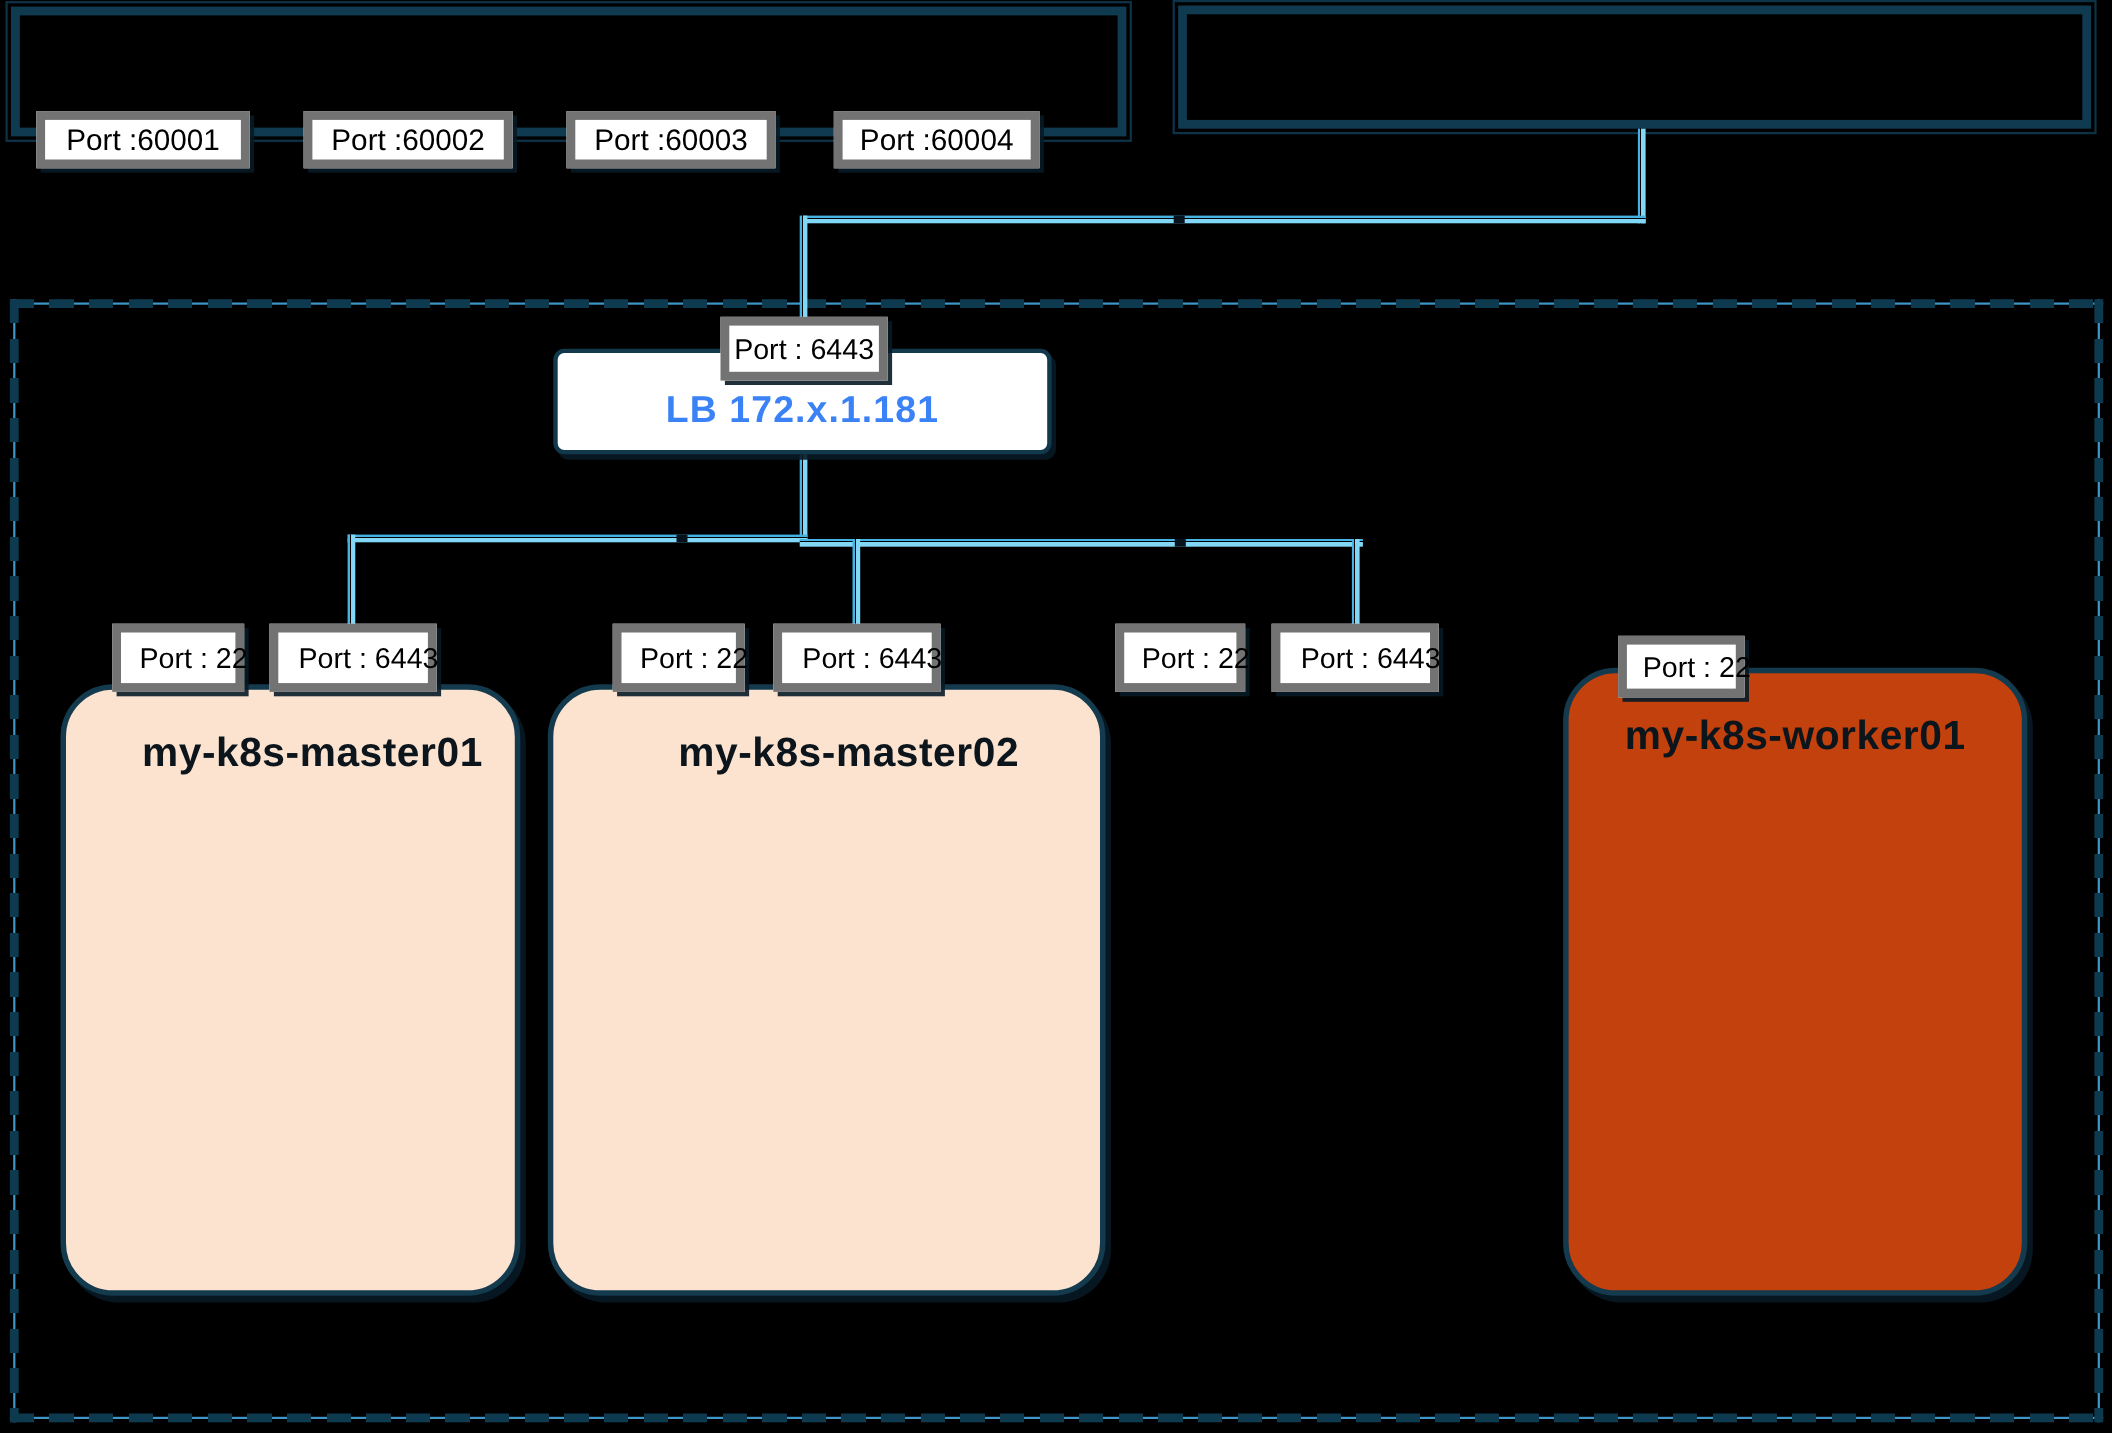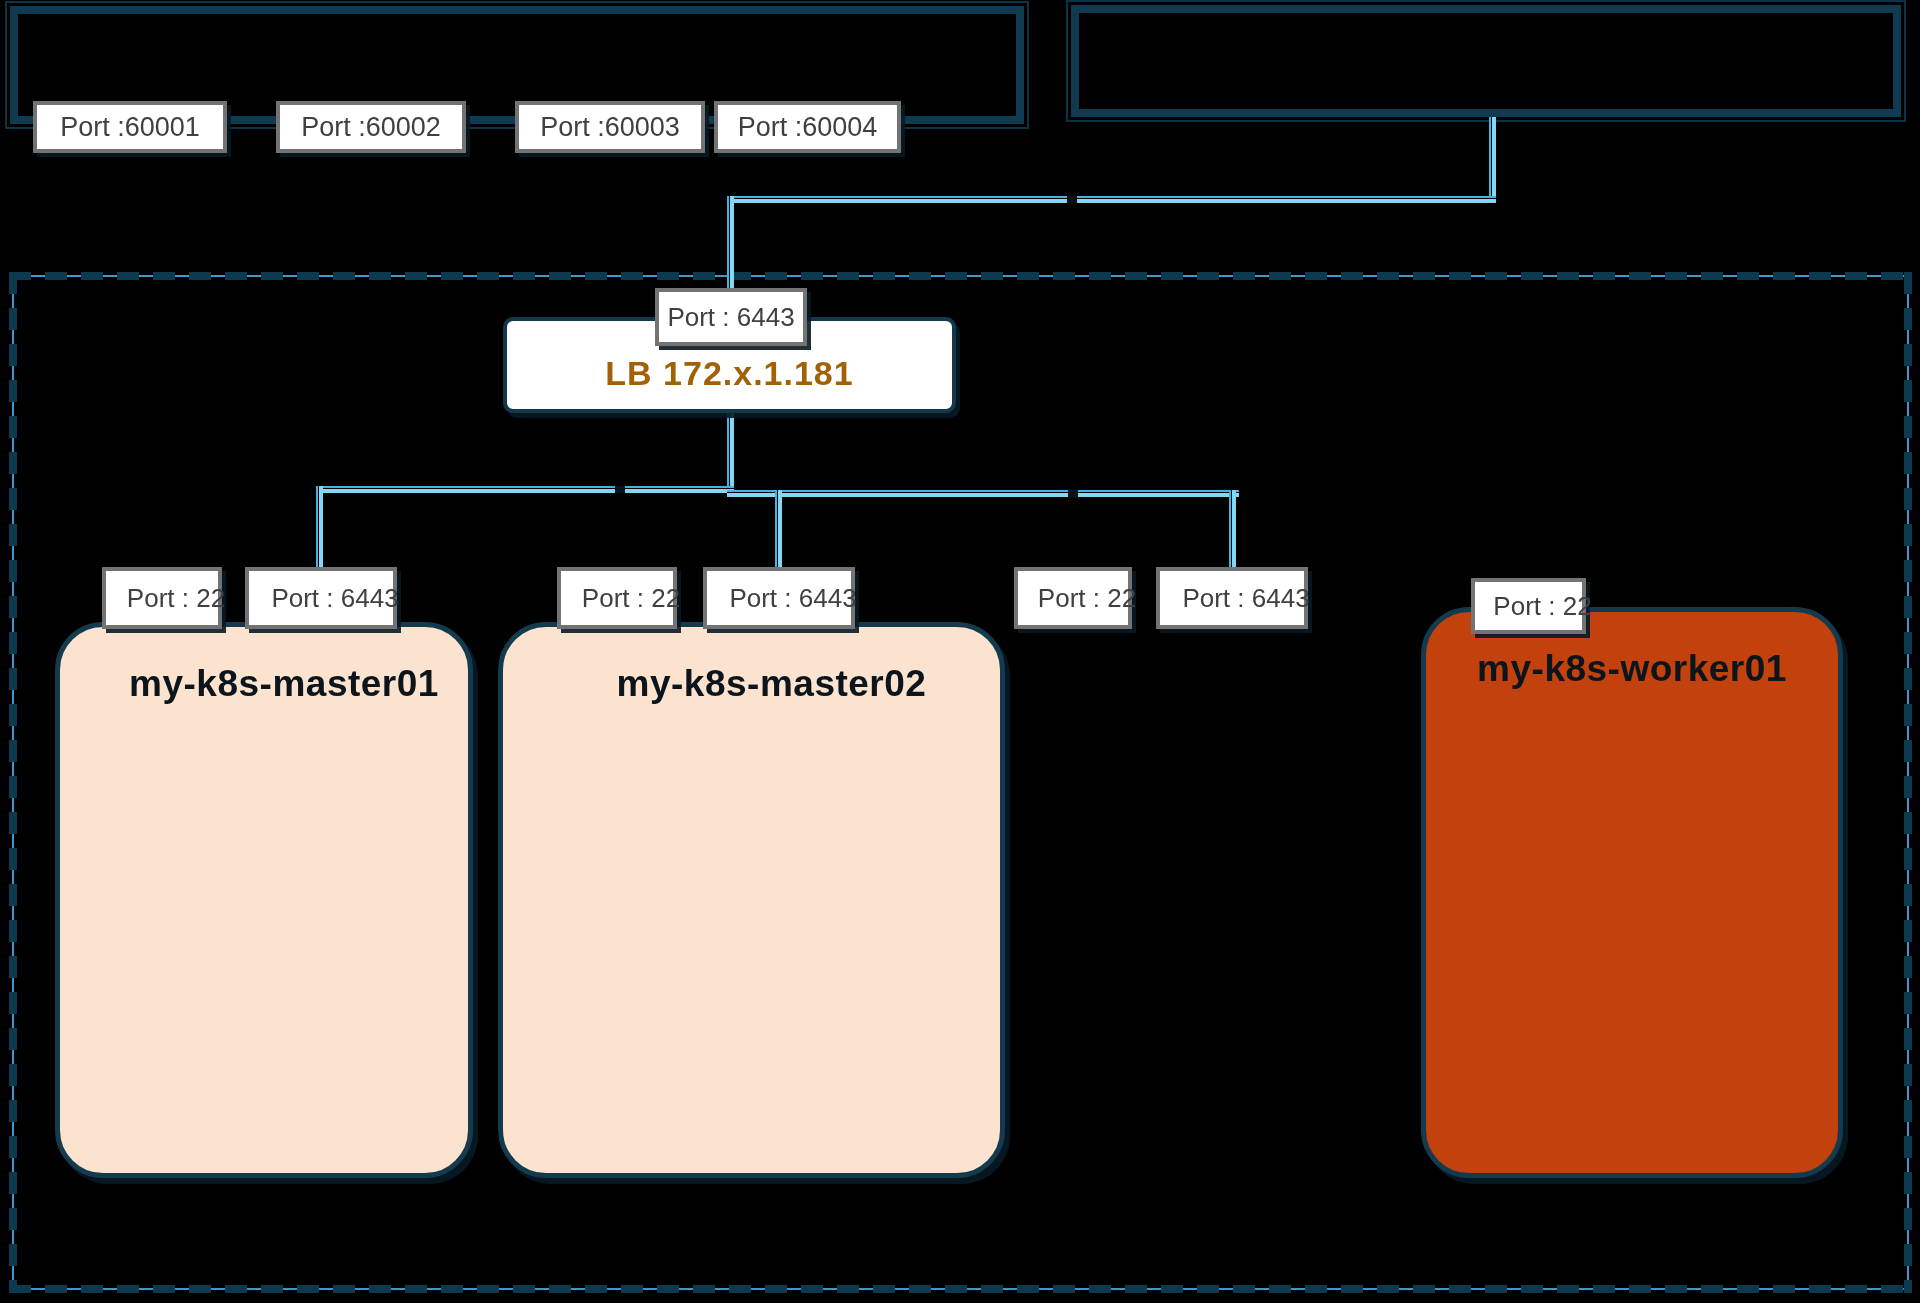--- a/index.html
+++ b/index.html
@@ -6,26 +6,26 @@
   .stage{position:relative;width:1920px;height:1303px;background:#000;overflow:hidden;
          font-family:"Liberation Sans",sans-serif;}
   .stage *{box-sizing:border-box;position:absolute;}
 
   
   .panel{background:#000;border:8px solid #0f3a50;outline:2px solid #0d3349;outline-offset:3px;}
   .panel-tl{left:10px;top:6px;width:1014px;height:118px;}
   .panel-tr{left:1071px;top:5px;width:830px;height:112px;}
 
   
-  .plabel{background:#fff;border:4px solid #737373;color:#404040;
+  .plabel{background:#fff;border:8px solid #737373;color:#000000;
           display:flex;align-items:center;justify-content:center;
           font-size:26px;box-shadow:4px 4px 0 rgba(8,26,38,.9);z-index:6;white-space:nowrap;}
   .plabel.top{top:101px;height:52px;font-size:27px;}
   .pl-1{left:33px;width:194px;} .pl-2{left:276px;width:190px;}
-  .pl-3{left:515px;width:190px;} .pl-4{left:714px;width:187px;}
+  .pl-3{left:515px;width:190px;} .pl-4{left:758px;width:187px;}
 
   
   .cv{width:7px;background:linear-gradient(90deg,#44b3e4 0 2px,#000 2px 3px,#82d6f6 3px 7px);z-index:2;}
   .ch{height:7px;background:linear-gradient(180deg,#44b3e4 0 2px,#000 2px 3px,#82d6f6 3px 7px);z-index:2;}
   .tick{width:10px;height:7px;background:#06131d;z-index:3;}
 
   
   .dash-h{height:8px;
     background-image:repeating-linear-gradient(90deg,#0e3a50 0 22px,rgba(0,0,0,0) 22px 36px),
                      linear-gradient(#3f97c9,#3f97c9);
@@ -35,21 +35,21 @@
     background-image:repeating-linear-gradient(180deg,#0e3a50 0 22px,rgba(0,0,0,0) 22px 36px),
                      linear-gradient(90deg,#3f97c9,#3f97c9);
     background-size:100% auto,2px 100%;background-position:0 0,3px 0;
     background-repeat:repeat-y,no-repeat;z-index:1;}
 
   
   .lb-box{left:503px;top:317px;width:453px;height:96px;background:#fff;
           border:4px solid #12384c;border-radius:10px;z-index:4;
           display:flex;align-items:flex-end;justify-content:center;
           box-shadow:4px 5px 0 rgba(8,26,38,.9);}
-  .lb-box .t{position:static;font-size:34px;font-weight:bold;color:#a16207;padding-bottom:16px;letter-spacing:1px;}
+  .lb-box .t{position:static;font-size:34px;font-weight:bold;color:#3b82f6;padding-bottom:16px;letter-spacing:1px;}
   .lb-port{left:655px;top:288px;width:152px;height:58px;}
 
   
   .card{border:5px solid #143a4e;border-radius:48px;z-index:4;
         box-shadow:5px 6px 0 rgba(8,26,38,.9);}
   .card .title{position:static;display:block;text-align:center;margin-top:36px;
         font-size:37px;font-weight:bold;color:#0c151c;letter-spacing:.5px;}
   .card.master{background:#fbe3d0;padding-left:40px;}
   .card.worker{background:#c2410c;}
   .c1{left:55px;top:622px;width:418px;height:556px;}

